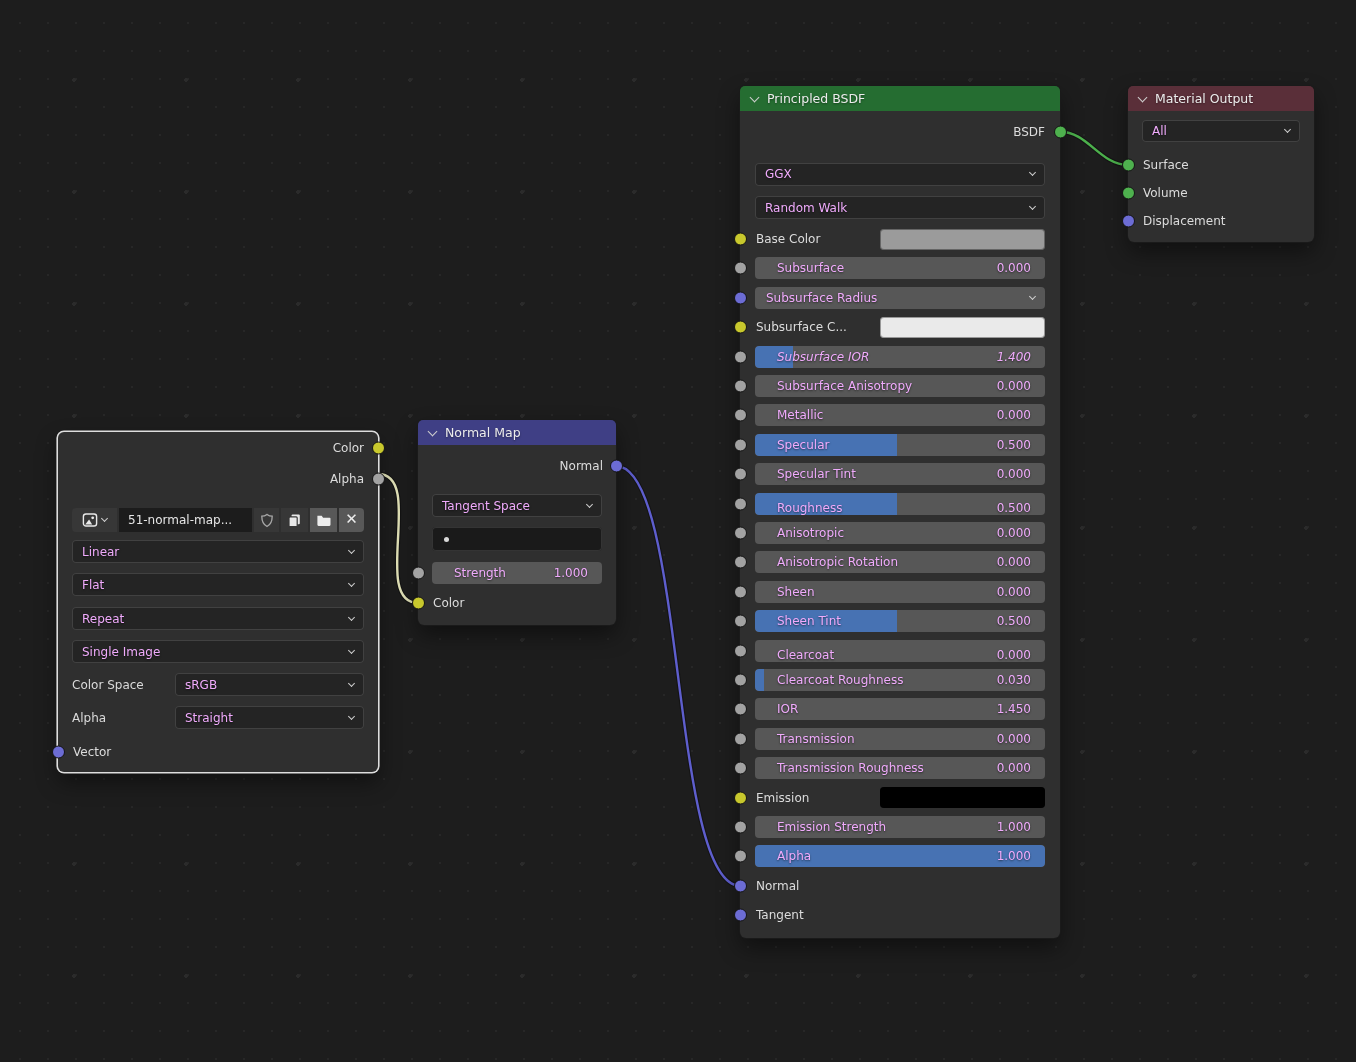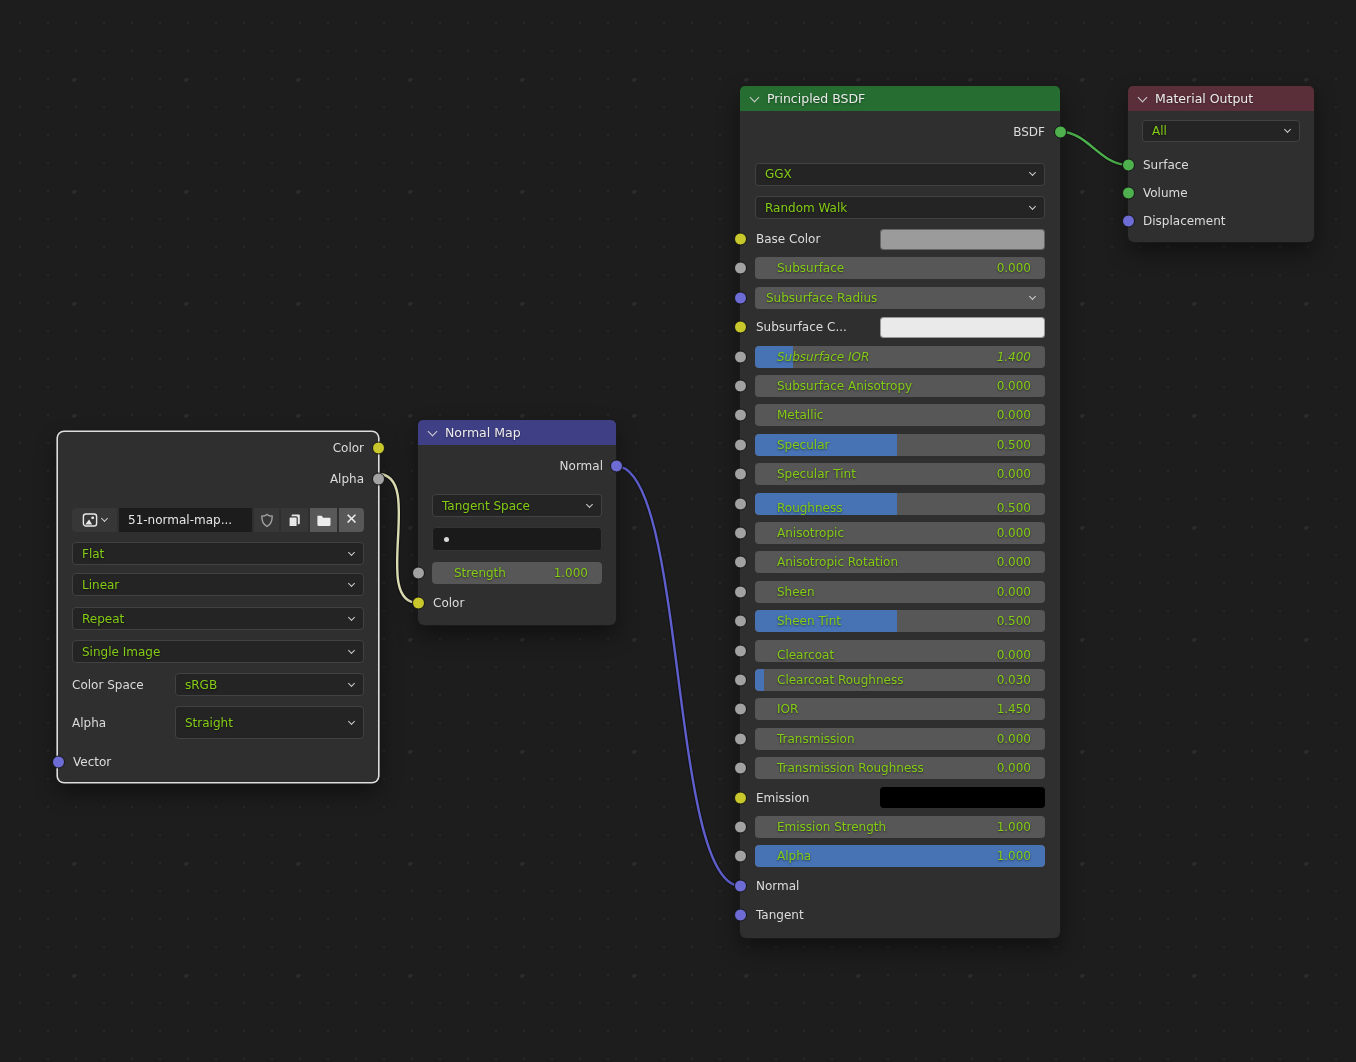--- a/index.html
+++ b/index.html
@@ -34,21 +34,21 @@
   .body{position:relative;}
   .row{position:relative;display:flex;align-items:center;}
   .sock{
     position:absolute;width:13px;height:13px;border-radius:50%;
     border:1.2px solid #141414;box-sizing:border-box;top:50%;transform:translateY(-50%);z-index:3;
   }
   .sock.left{left:-6.5px;}
   .sock.right{right:-6.5px;}
   .widget{
     height:22px;border-radius:4px;display:flex;align-items:center;position:relative;
-    overflow:hidden;box-sizing:border-box;color:#84cc16;text-shadow:0 1px 2px rgba(0,0,0,.55);
+    overflow:hidden;box-sizing:border-box;color:#f0abfc;text-shadow:0 1px 2px rgba(0,0,0,.55);
   }
   .menu{background:#242424;box-shadow:inset 0 0 0 1px #414141;padding:0 10px;}
   .menu .chev{margin-left:auto;}
   .slider{background:#575757;}
   .slider .fill{position:absolute;left:0;top:0;bottom:0;background:#4772b3;border-radius:4px 0 0 4px;}
   .slider .lbl{position:relative;margin-left:22px;z-index:1;}
   .slider .val{position:relative;margin-left:auto;margin-right:14px;z-index:1;}
   .slider.menuslider{padding:0 10px 0 11px;}
   .rowlabel{padding-left:1px;}
   .swatch{height:21px;width:165px;border-radius:4px;margin-left:auto;box-shadow:inset 0 0 0 1px rgba(0,0,0,.35);}
@@ -124,47 +124,47 @@
             <svg width="15" height="13" viewBox="0 0 15 13">
                 <path d="M1.4 1.8 h4.3 l1.4 1.9 h6.5 a0.9 0.9 0 0 1 0.9 0.9 v6.2 a1.1 1.1 0 0 1 -1.1 1.1 h-10.9 a1.1 1.1 0 0 1 -1.1 -1.1 z" fill="#ededed"></path>
               </svg>
           </span>
         </div>
         <div class="seg last btn-lite" style="width:25px;">
           <span class="xglyph">✕</span>
         </div>
       </div>
 
+      <div class="widget menu" style="margin:8px 14px 0;height:23px;">
+        <span>Linear</span>
+        <span class="chev small"></span>
+      </div>
       <div class="widget menu" style="margin:10px 14px 0;height:23px;">
         <span>Flat</span>
-        <span class="chev small"></span>
-      </div>
-      <div class="widget menu" style="margin:8px 14px 0;height:23px;">
-        <span>Linear</span>
         <span class="chev small"></span>
       </div>
       <div class="widget menu" style="margin:11px 14px 0;height:23px;">
         <span>Repeat</span>
         <span class="chev small"></span>
       </div>
       <div class="widget menu" style="margin:10px 14px 0;height:23px;">
         <span>Single Image</span>
         <span class="chev small"></span>
       </div>
 
       <div class="row" style="margin:10px 14px 0;">
         <span class="proplabel">Color Space</span>
         <div class="widget menu" style="flex:1;height:23px;">
           <span>sRGB</span>
           <span class="chev small"></span>
         </div>
       </div>
       <div class="row" style="margin:10px 14px 0;">
         <span class="proplabel">Alpha</span>
-        <div class="widget menu" style="flex:1;height:33px;justify-content:center;">
+        <div class="widget menu" style="flex:1;height:23px;justify-content:center;">
           <span>Straight</span>
           <span class="chev small"></span>
         </div>
       </div>
 
       <div class="row" style="margin-top:9px;height:28px;padding:0 14px 6px;">
         <span class="sock left" style="top: calc(50% - 3px); background: rgb(108, 108, 212);"></span>
         <span class="rowlabel">Vector</span>
       </div>
     </div>

